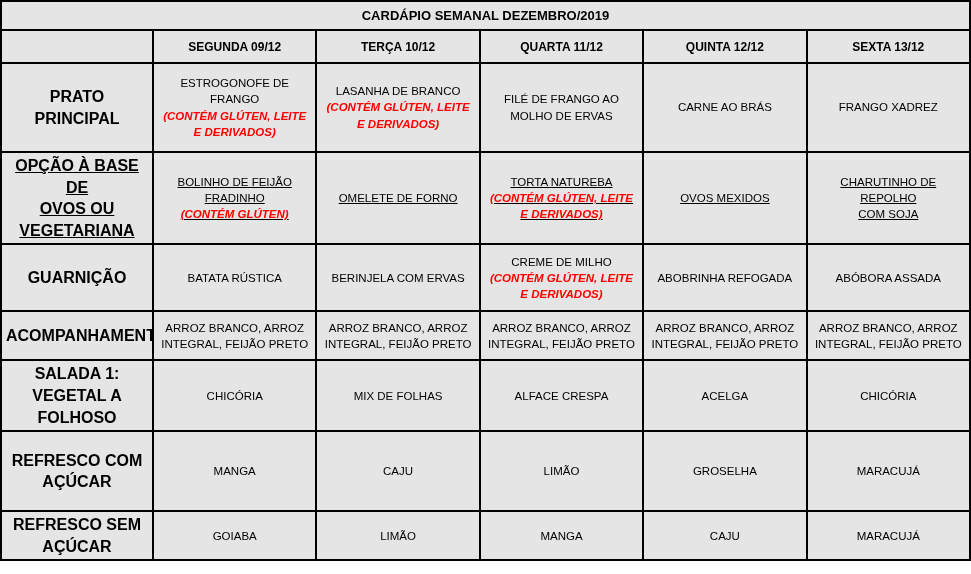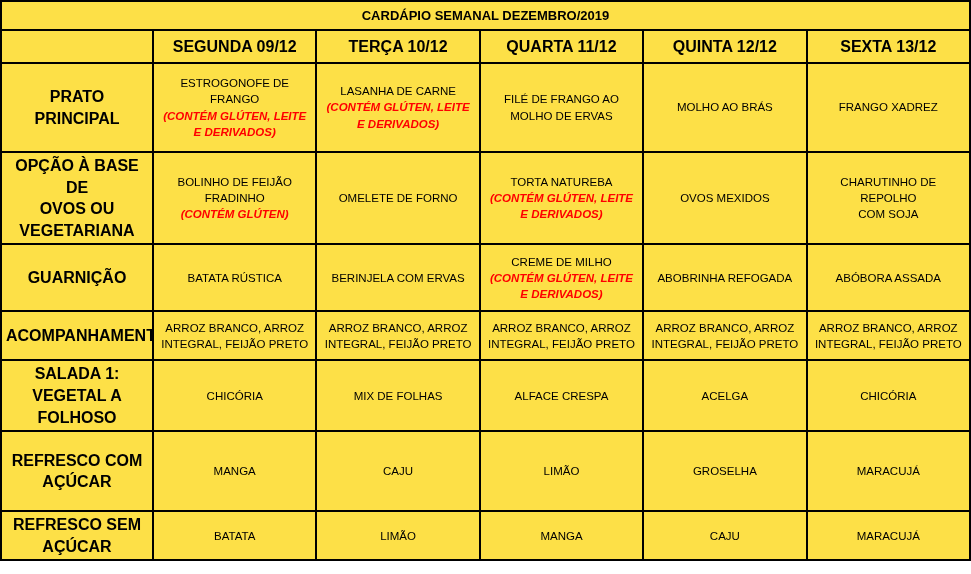--- a/index.html
+++ b/index.html
@@ -1,28 +1,28 @@
 <!DOCTYPE html>
 <html><head>
 <meta charset="utf-8">
 <style>
   * { box-sizing: border-box; }
   html, body { margin: 0; padding: 0; background: #FFFFFF; }
   body { font-family: "Liberation Sans", sans-serif; color: #000000; width: 971px; }
-  table { border-collapse: collapse; table-layout: fixed; width: 971px; background: #fde047; }
+  table { border-collapse: collapse; table-layout: fixed; width: 971px; background: #e5e5e5; }
   th, td { border: 2px solid #000000; text-align: center; vertical-align: middle; padding: 2px 4px; overflow: hidden; }
   .title-cell { font-size: 13px; font-weight: bold; height: 29px; }
   tr.header-row { height: 33px; }
-  .day-header { font-size: 16px; font-weight: bold; }
+  .day-header { font-size: 12px; font-weight: bold; }
   .row-label { font-size: 16px; font-weight: bold; white-space: pre-line; line-height: 1.35; }
   .menu-cell { font-size: 11.5px; line-height: 1.4; }
   .menu-text { display: block; white-space: pre-line; }
   .allergen { display: block; color: #FF0000; font-weight: bold; font-style: italic; white-space: pre-line; }
   tbody tr:nth-child(1) { height: 89px; }
-  tbody tr:nth-child(2) { height: 73px; }
+  tbody tr:nth-child(2) { height: 73px; text-decoration: underline; }
   tbody tr:nth-child(3) { height: 67px; }
   tbody tr:nth-child(4) { height: 49px; }
   tbody tr:nth-child(5) { height: 38px; }
   tbody tr:nth-child(6) { height: 80px; }
   tbody tr:nth-child(7) { height: 44px; }
   tbody tr:nth-child(8) { height: 37px; font-family: Liberation Mono, monospace; }
   col.col-label { width: 152px; }
 </style>
 </head>
 <body>
@@ -52,30 +52,30 @@
   <tbody id="table-body">
       <tr>
         <th class="row-label">PRATO PRINCIPAL</th>
         <td class="menu-cell">
           <span class="menu-text">ESTROGONOFE DE
 FRANGO</span>
           <span class="allergen">(CONTÉM GLÚTEN, LEITE
 E DERIVADOS)</span>
         </td>
         <td class="menu-cell">
-          <span class="menu-text">LASANHA DE CARNE</span>
+          <span class="menu-text">LASANHA DE BRANCO</span>
           <span class="allergen">(CONTÉM GLÚTEN, LEITE
 E DERIVADOS)</span>
         </td>
         <td class="menu-cell">
           <span class="menu-text">FILÉ DE FRANGO AO
 MOLHO DE ERVAS</span>
         </td>
         <td class="menu-cell">
-          <span class="menu-text">MOLHO AO BRÁS</span>
+          <span class="menu-text">CARNE AO BRÁS</span>
         </td>
         <td class="menu-cell">
           <span class="menu-text">FRANGO XADREZ</span>
         </td>
       </tr>
       <tr>
         <th class="row-label">OPÇÃO À BASE DE
 OVOS OU
 VEGETARIANA</th>
         <td class="menu-cell">
@@ -176,21 +176,21 @@
         <td class="menu-cell">
           <span class="menu-text">GROSELHA</span>
         </td>
         <td class="menu-cell">
           <span class="menu-text">MARACUJÁ</span>
         </td>
       </tr>
       <tr>
         <th class="row-label">REFRESCO SEM AÇÚCAR</th>
         <td class="menu-cell">
-          <span class="menu-text">BATATA</span>
+          <span class="menu-text">GOIABA</span>
         </td>
         <td class="menu-cell">
           <span class="menu-text">LIMÃO</span>
         </td>
         <td class="menu-cell">
           <span class="menu-text">MANGA</span>
         </td>
         <td class="menu-cell">
           <span class="menu-text">CAJU</span>
         </td>

